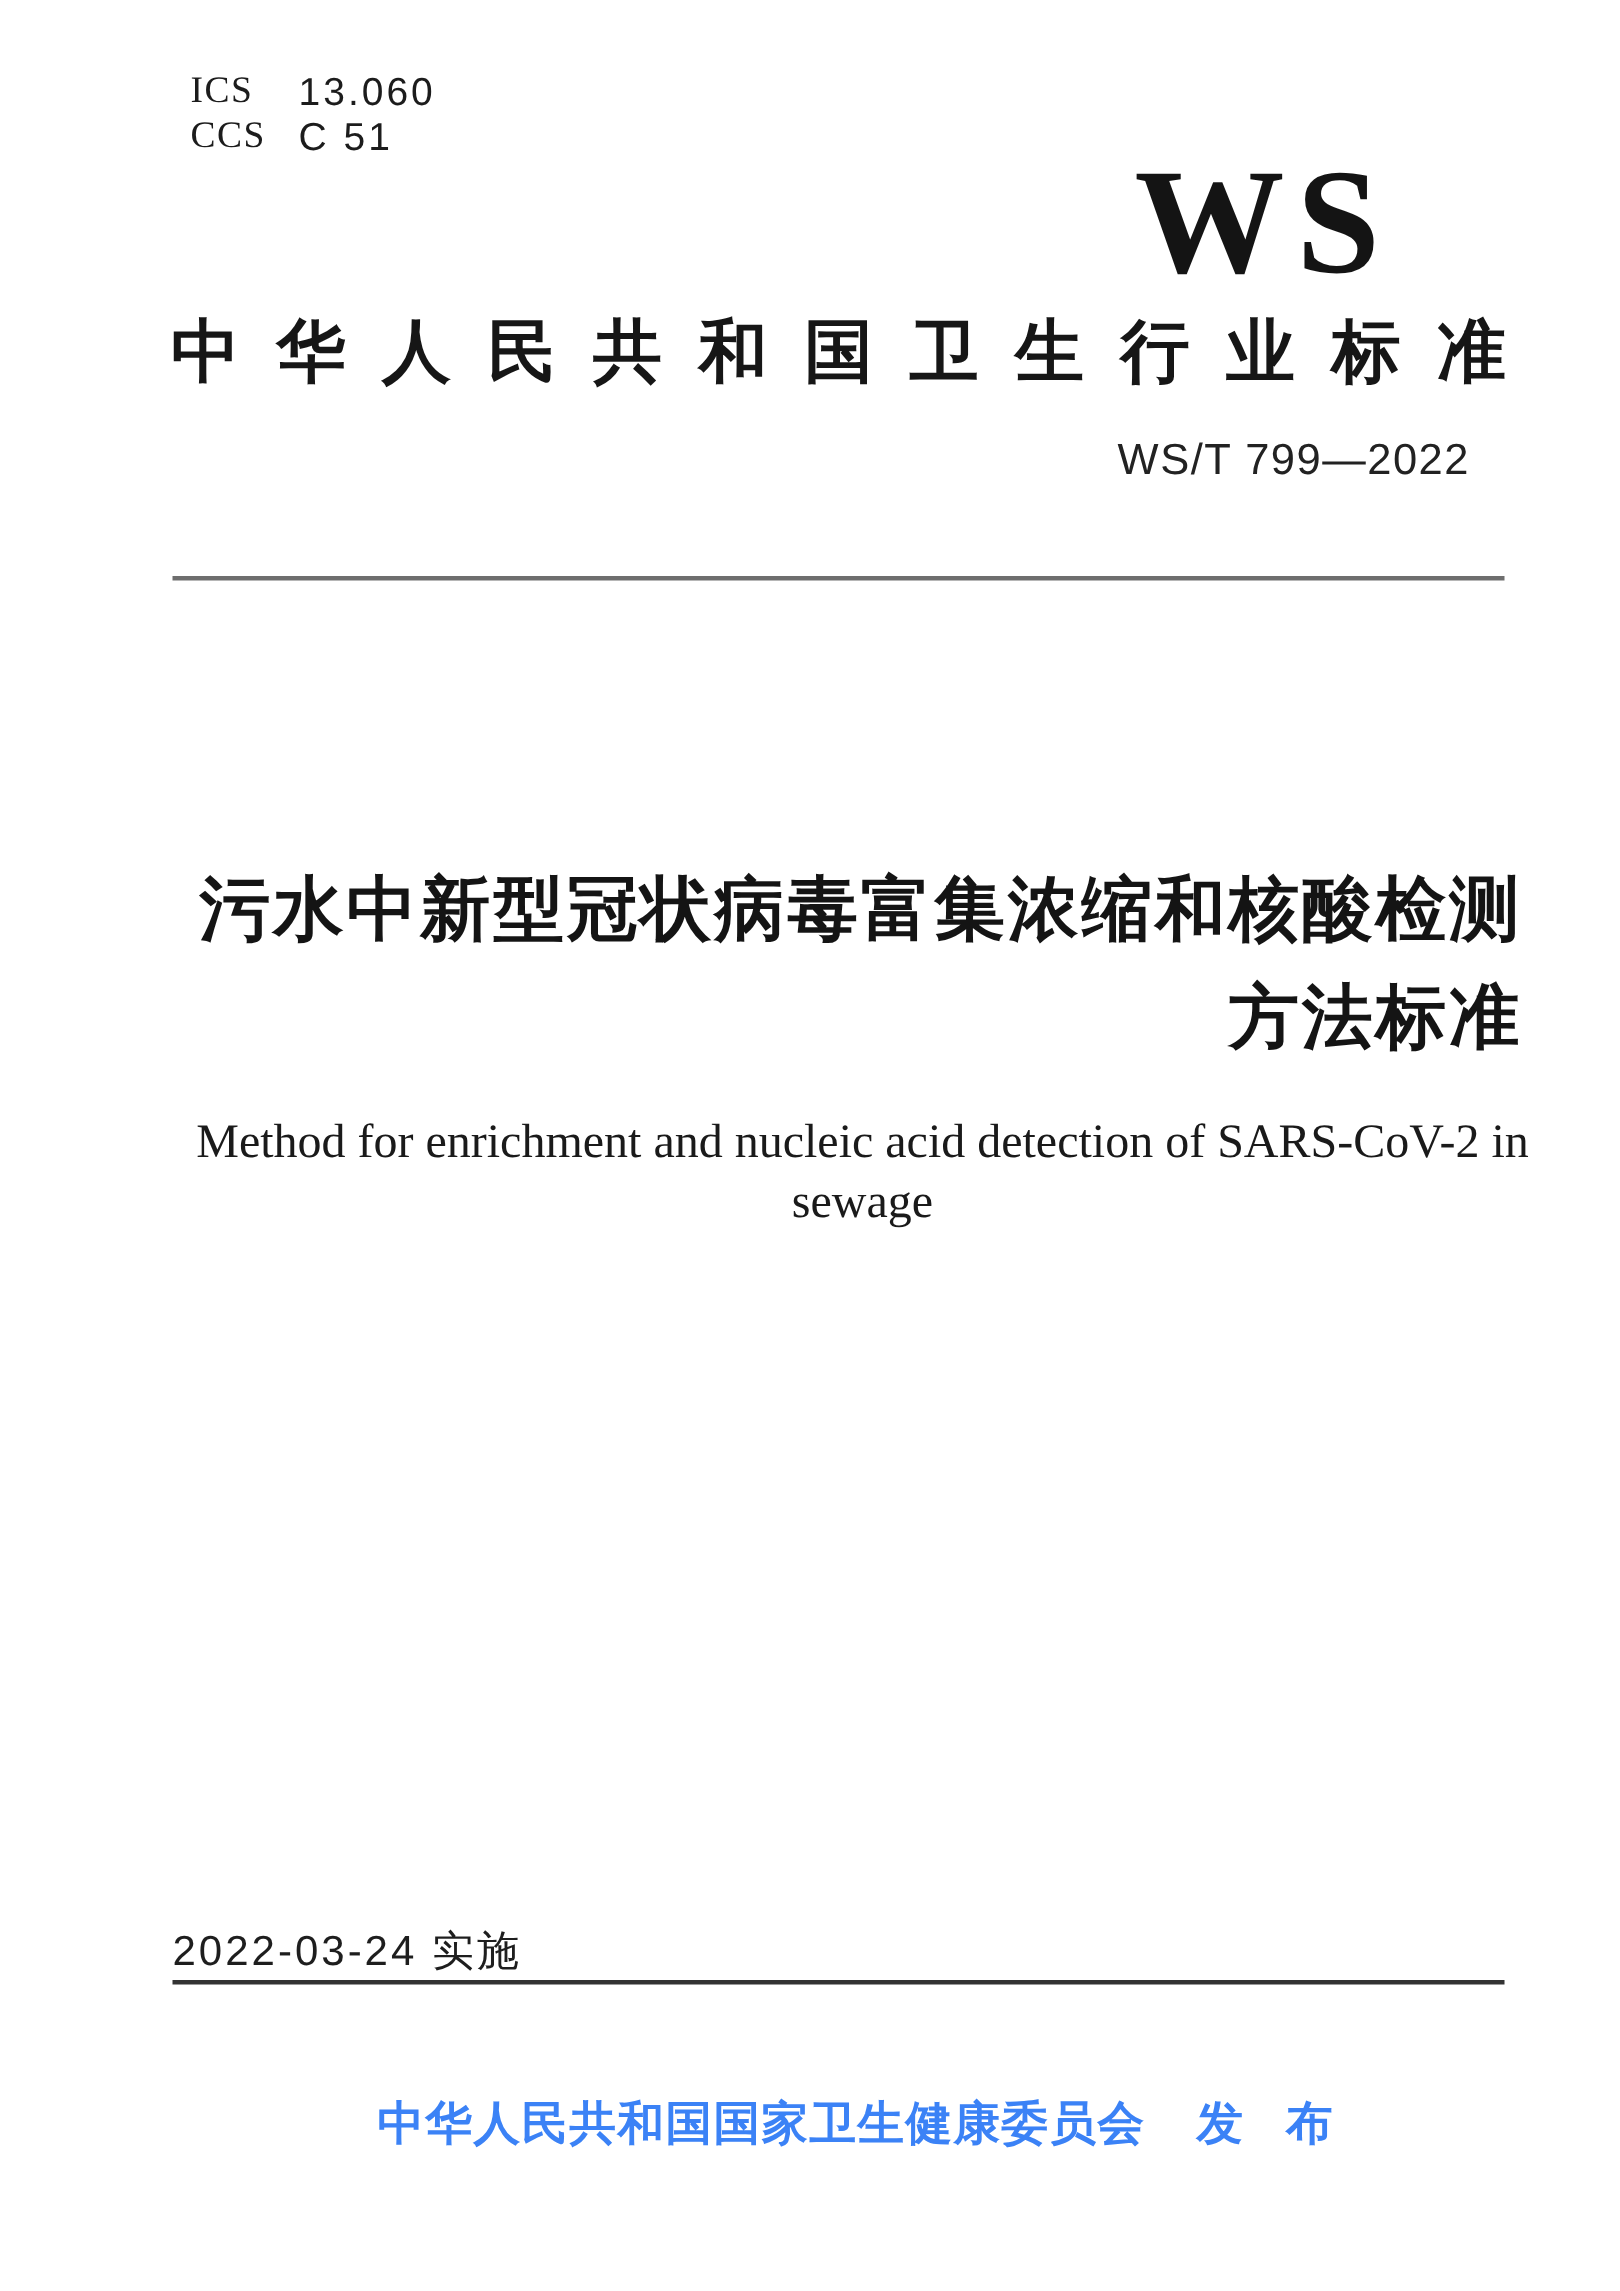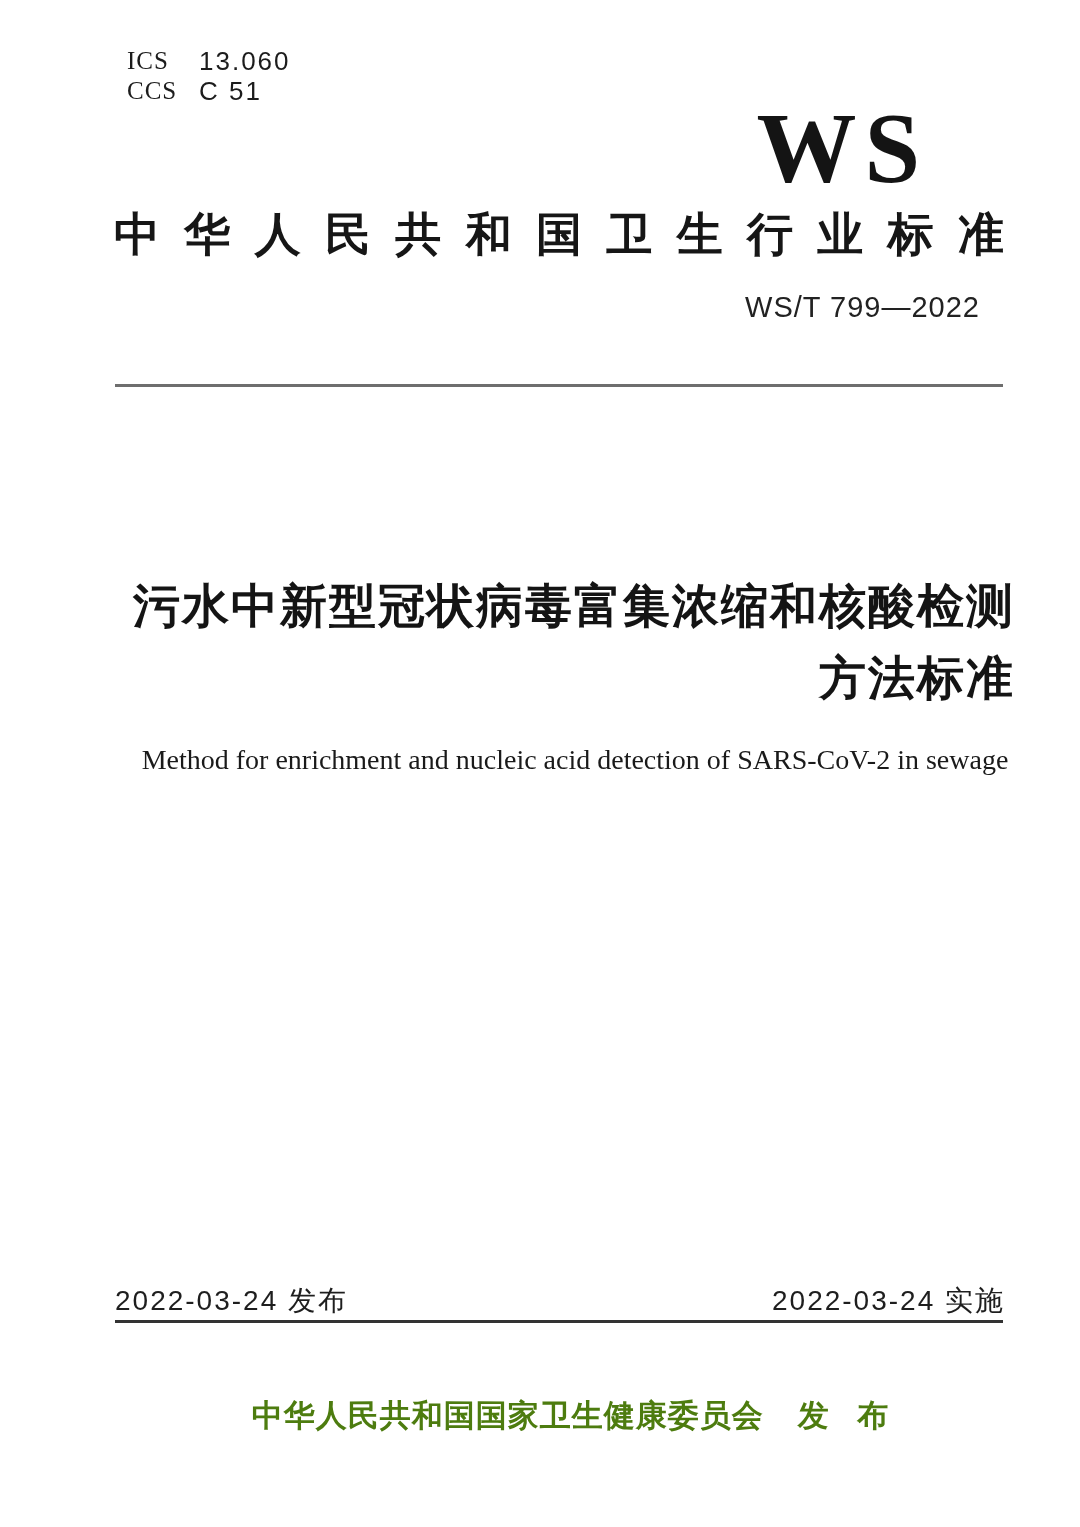--- a/index.html
+++ b/index.html
@@ -80,21 +80,21 @@
     color: #141414;
   }
 
   
   .en-title {
     left: 90px;
     top: 740px;
     width: 970px;
     text-align: center;
     font-family: "Liberation Serif", serif;
-    font-size: 28px;
+    font-size: 32px;
     line-height: 40px;
     color: #1a1a1a;
   }
 
   
   .date-row {
     left: 115px;
     top: 1284px;
     width: 890px;
     display: flex;
@@ -116,21 +116,21 @@
   
   .publisher {
     left: 90px;
     top: 1396px;
     width: 970px;
     text-align: center;
     font-size: 31px;
     font-weight: bold;
     letter-spacing: 1px;
     line-height: 40px;
-    color: #4d7c0f;
+    color: #3b82f6;
   }
   .publisher .action {
     margin-left: 34px;
     letter-spacing: 10px;
   }
 </style>
 </head>
 <body>
 
 <div class="abs ics-block">
@@ -167,21 +167,20 @@
 <div class="abs rule-top"></div>
 
 <div class="abs main-title">
   <div>污水中新型冠状病毒富集浓缩和核酸检测</div>
   <div>方法标准</div>
 </div>
 
 <div class="abs en-title">Method for enrichment and nucleic acid detection of SARS-CoV-2 in sewage</div>
 
 <div class="abs date-row">
-  <span>2022-03-24 发布</span>
   <span>2022-03-24 实施</span>
 </div>
 
 <div class="abs rule-bottom"></div>
 
 <div class="abs publisher">
   <span>中华人民共和国国家卫生健康委员会</span><span class="action">发 布</span>
 </div>
 
 </body></html>

